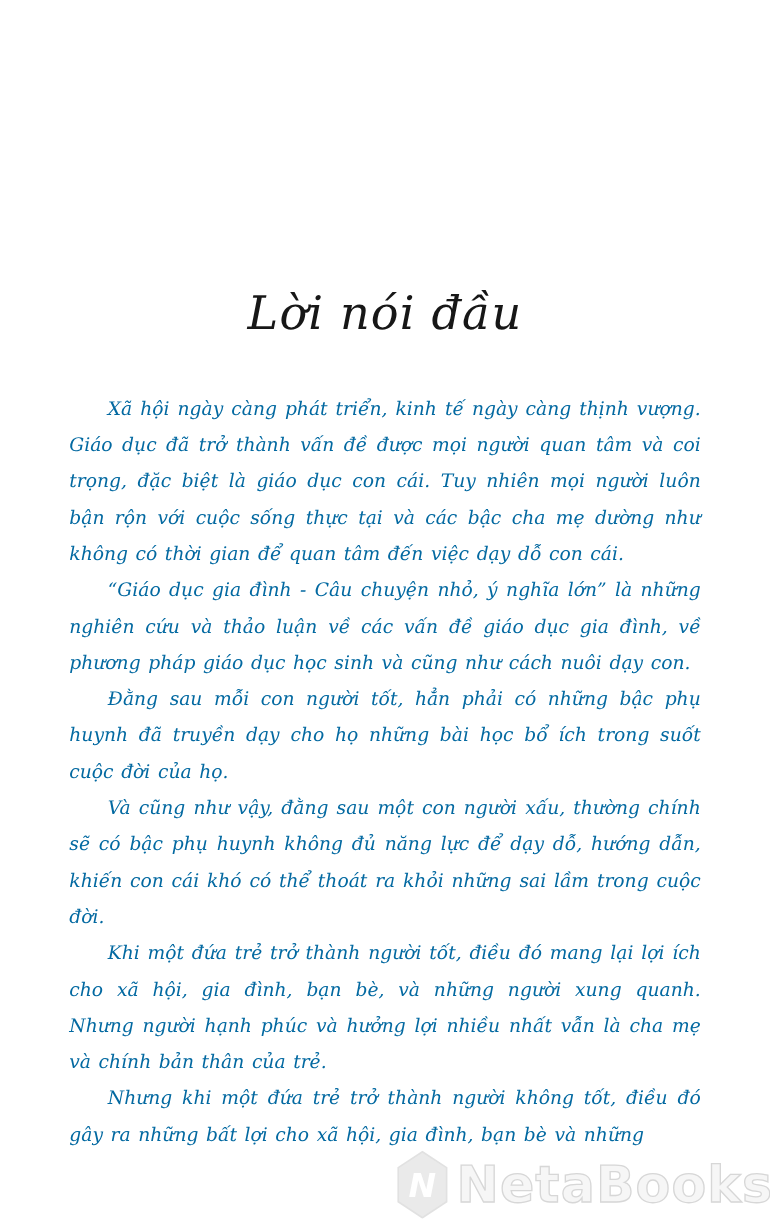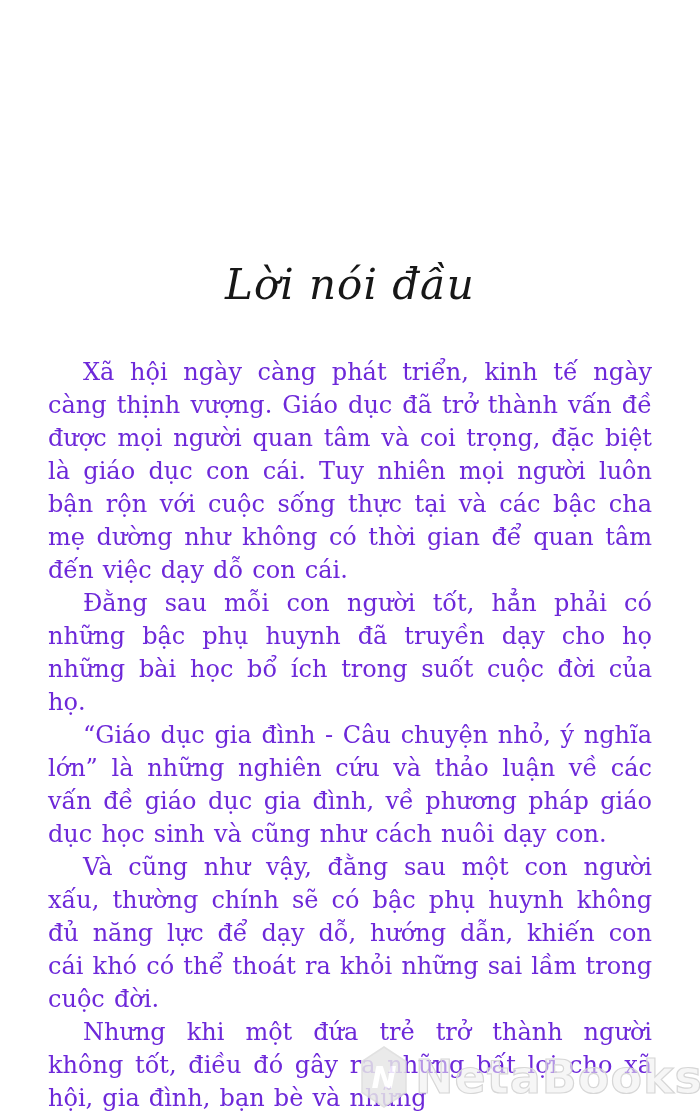--- a/index.html
+++ b/index.html
@@ -11,43 +11,44 @@
     width: 700px;
     height: 1120px;
     position: relative;
     overflow: hidden;
     font-family: "DejaVu Serif", "Liberation Serif", serif;
   }
   .scan-page {
     position: absolute;
     inset: 0;
     background: #ffffff;
-    padding: 0 48px;
+    padding: 0 63px;
     box-sizing: border-box;
   }
   .page-title {
     margin: 258px 0 0 0;
     height: 54px;
     font-size: 42px;
     line-height: 54px;
     font-weight: 500;
     font-style: italic;
     text-align: center;
     color: #171717;
     letter-spacing: 1px;
   }
   .page-body {
     margin-top: 44px;
   }
   .page-body p {
     margin: 0;
-    font-size: 24px;
+    font-size: 17px;
     line-height: 33px;
+    font-style: italic;
     font-weight: 500;
-    color: #6d28d9;
+    color: #0369a1;
     text-align: justify;
     text-indent: 35px;
     word-spacing: 1.5px;
   }
   .watermark {
     position: absolute;
     left: 360px;
     top: 1046px;
     display: flex;
     align-items: center;
@@ -71,23 +72,24 @@
 </style>
 </head>
 <body>
 
 <div class="scan-page">
 
   <h1 class="page-title">Lời nói đầu</h1>
 
   <div class="page-body">
     <p>Xã hội ngày càng phát triển, kinh tế ngày càng thịnh vượng. Giáo dục đã trở thành vấn đề được mọi người quan tâm và coi trọng, đặc biệt là giáo dục con cái. Tuy nhiên mọi người luôn bận rộn với cuộc sống thực tại và các bậc cha mẹ dường như không có thời gian để quan tâm đến việc dạy dỗ con cái.</p>
+    <p>“Giáo dục gia đình - Câu chuyện nhỏ, ý nghĩa lớn” là những nghiên cứu và thảo luận về các vấn đề giáo dục gia đình, về phương pháp giáo dục học sinh và cũng như cách nuôi dạy con.</p>
     <p>Đằng sau mỗi con người tốt, hẳn phải có những bậc phụ huynh đã truyền dạy cho họ những bài học bổ ích trong suốt cuộc đời của họ.</p>
-    <p>“Giáo dục gia đình - Câu chuyện nhỏ, ý nghĩa lớn” là những nghiên cứu và thảo luận về các vấn đề giáo dục gia đình, về phương pháp giáo dục học sinh và cũng như cách nuôi dạy con.</p>
     <p>Và cũng như vậy, đằng sau một con người xấu, thường chính sẽ có bậc phụ huynh không đủ năng lực để dạy dỗ, hướng dẫn, khiến con cái khó có thể thoát ra khỏi những sai lầm trong cuộc đời.</p>
+    <p>Khi một đứa trẻ trở thành người tốt, điều đó mang lại lợi ích cho xã hội, gia đình, bạn bè, và những người xung quanh. Nhưng người hạnh phúc và hưởng lợi nhiều nhất vẫn là cha mẹ và chính bản thân của trẻ.</p>
     <p>Nhưng khi một đứa trẻ trở thành người không tốt, điều đó gây ra những bất lợi cho xã hội, gia đình, bạn bè và những</p>
   </div>
 
   <div class="watermark">
     <svg class="wm-logo" width="48" height="62" viewBox="0 0 48 62" aria-hidden="true">
       <polygon points="24,1 46,15.5 46,46.5 24,61 2,46.5 2,15.5" fill="#e7e7e7" stroke="#dcdcdc" stroke-width="1.5"></polygon>
       <text x="24" y="42" text-anchor="middle" font-family="DejaVu Sans, sans-serif" font-size="30" font-weight="bold" font-style="italic" fill="#ffffff">N</text>
     </svg>
     <span class="wm-text">NetaBooks.vn</span>
   </div>

